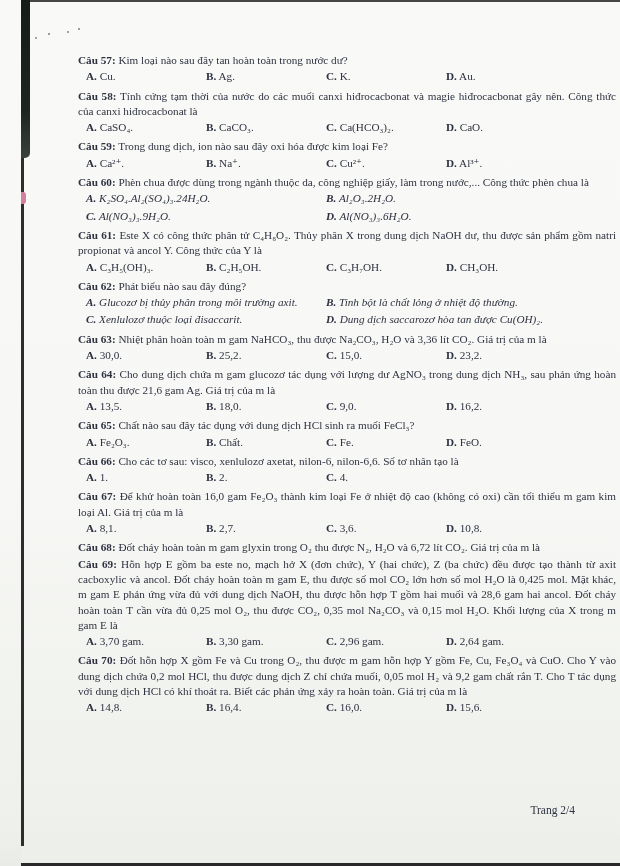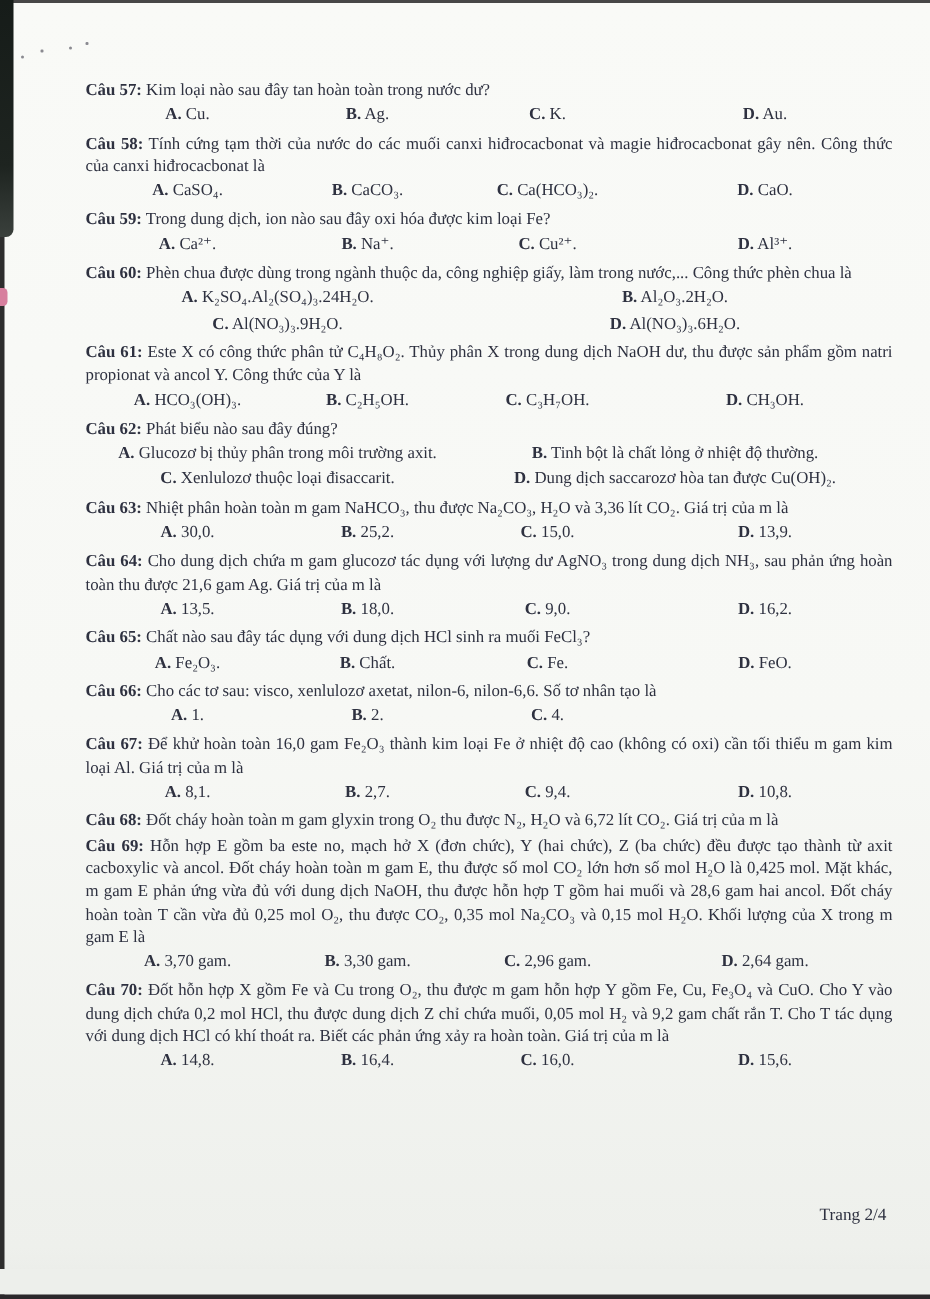--- a/index.html
+++ b/index.html
@@ -2,21 +2,21 @@
 <html lang="vi"><head>
 <meta charset="utf-8">
 <style>
   html, body { margin: 0; padding: 0; }
   body {
     width: 620px; height: 866px; position: relative; overflow: hidden;
     background: linear-gradient(180deg, #f9faf7 0%, #f7f8f5 55%, #eef0ec 96%, #e9ebe7 100%);
     font-family: "Liberation Serif", "DejaVu Serif", serif;
     color: #2e3140;
   }
-  .page { position: absolute; inset: 0; }
+  .page { position: absolute; inset: 0; margin-left: 21px; }
 
   
   .edge-top    { position: absolute; top: 0; left: 0; width: 100%; height: 2px; background: #474747; }
   .edge-bottom { position: absolute; bottom: 0; left: 0; width: 100%; height: 3px; background: #2b282b; }
   .band-bottom { position: absolute; bottom: 3px; left: 0; width: 100%; height: 17px; background: #edefeb; }
   .edge-left-thin  { position: absolute; top: 0; left: 0; width: 3px; height: 100%; background: #2d2d2d; }
   .edge-left-thick { position: absolute; top: 0; left: 0; width: 9px; height: 158px;
                      background: linear-gradient(180deg, #161c19 0%, #1e2420 70%, #3a403c 100%);
                      border-radius: 0 0 5px 0; }
   .pink-mark { position: absolute; left: 0; top: 192px; width: 5px; height: 12px;
@@ -26,28 +26,28 @@
   .speck.s2 { left: 27px; top: 33px; width: 1.5px; height: 1.5px; }
   .speck.s3 { left: 46px; top: 31px; }
   .speck.s4 { left: 57px; top: 28px; width: 1.5px; height: 1.5px; }
 
   
   .content { position: absolute; left: 57px; top: 53px; width: 538px;
              font-size: 11.2px; line-height: 15.3px; }
   .question { margin: 0 0 1px 0; }
   .q-text { margin: 0; text-align: justify; }
   .q-num { font-weight: bold; }
-  .options { display: grid; padding-left: 8px; margin: 1px 0 4px 0; text-align: center; }
+  .options { display: grid; padding-left: 8px; margin: 1px 0 4px 0; }
   .options.cols-4 { grid-template-columns: 120px 120px 120px 1fr; }
   .options.cols-2 { grid-template-columns: 240px 1fr; row-gap: 2px; }
   .option { white-space: nowrap; overflow: visible; }
-  .options.cols-2 .option { white-space: normal; }
+  .options.cols-2 .option { white-space: normal; font-style: italic; }
   .opt-label { font-weight: bold; }
 
-  .footer { position: absolute; top: 804px; right: 29px; font-size: 11.5px; color: #2e3140; }
+  .footer { position: absolute; top: 804px; right: 45px; font-size: 11.5px; color: #2e3140; }
 </style>
 </head>
 <body>
 
 <div class="page">
 
   <div class="edge-top"></div>
   <div class="edge-left-thin"></div>
   <div class="edge-left-thick"></div>
   <div class="pink-mark"></div>
@@ -107,21 +107,21 @@
 
   <span class="option"><b class="opt-label">C.</b> <span class="opt-text">Al(NO₃)₃.9H₂O.</span></span>
 
   <span class="option"><b class="opt-label">D.</b> <span class="opt-text">Al(NO₃)₃.6H₂O.</span></span>
 </div>
   </section>
 
   <section class="question">
     <p class="q-text"><b class="q-num">Câu 61:</b><span class="q-body"> Este X có công thức phân tử C₄H₈O₂. Thủy phân X trong dung dịch NaOH dư, thu được sản phẩm gồm natri propionat và ancol Y. Công thức của Y là</span></p>
     <div class="options cols-4">
-  <span class="option"><b class="opt-label">A.</b> <span class="opt-text">HCO₃(OH)₃.</span></span>
+  <span class="option"><b class="opt-label">A.</b> <span class="opt-text">C₃H₅(OH)₃.</span></span>
 
   <span class="option"><b class="opt-label">B.</b> <span class="opt-text">C₂H₅OH.</span></span>
 
   <span class="option"><b class="opt-label">C.</b> <span class="opt-text">C₃H₇OH.</span></span>
 
   <span class="option"><b class="opt-label">D.</b> <span class="opt-text">CH₃OH.</span></span>
 </div>
   </section>
 
   <section class="question">
@@ -139,21 +139,21 @@
 
   <section class="question">
     <p class="q-text"><b class="q-num">Câu 63:</b><span class="q-body"> Nhiệt phân hoàn toàn m gam NaHCO₃, thu được Na₂CO₃, H₂O và 3,36 lít CO₂. Giá trị của m là</span></p>
     <div class="options cols-4">
   <span class="option"><b class="opt-label">A.</b> <span class="opt-text">30,0.</span></span>
 
   <span class="option"><b class="opt-label">B.</b> <span class="opt-text">25,2.</span></span>
 
   <span class="option"><b class="opt-label">C.</b> <span class="opt-text">15,0.</span></span>
 
-  <span class="option"><b class="opt-label">D.</b> <span class="opt-text">13,9.</span></span>
+  <span class="option"><b class="opt-label">D.</b> <span class="opt-text">23,2.</span></span>
 </div>
   </section>
 
   <section class="question">
     <p class="q-text"><b class="q-num">Câu 64:</b><span class="q-body"> Cho dung dịch chứa m gam glucozơ tác dụng với lượng dư AgNO₃ trong dung dịch NH₃, sau phản ứng hoàn toàn thu được 21,6 gam Ag. Giá trị của m là</span></p>
     <div class="options cols-4">
   <span class="option"><b class="opt-label">A.</b> <span class="opt-text">13,5.</span></span>
 
   <span class="option"><b class="opt-label">B.</b> <span class="opt-text">18,0.</span></span>
 
@@ -188,21 +188,21 @@
 </div>
   </section>
 
   <section class="question">
     <p class="q-text"><b class="q-num">Câu 67:</b><span class="q-body"> Để khử hoàn toàn 16,0 gam Fe₂O₃ thành kim loại Fe ở nhiệt độ cao (không có oxi) cần tối thiểu m gam kim loại Al. Giá trị của m là</span></p>
     <div class="options cols-4">
   <span class="option"><b class="opt-label">A.</b> <span class="opt-text">8,1.</span></span>
 
   <span class="option"><b class="opt-label">B.</b> <span class="opt-text">2,7.</span></span>
 
-  <span class="option"><b class="opt-label">C.</b> <span class="opt-text">9,4.</span></span>
+  <span class="option"><b class="opt-label">C.</b> <span class="opt-text">3,6.</span></span>
 
   <span class="option"><b class="opt-label">D.</b> <span class="opt-text">10,8.</span></span>
 </div>
   </section>
 
   <section class="question">
     <p class="q-text"><b class="q-num">Câu 68:</b><span class="q-body"> Đốt cháy hoàn toàn m gam glyxin trong O₂ thu được N₂, H₂O và 6,72 lít CO₂. Giá trị của m là</span></p>
   </section>
 
   <section class="question">

